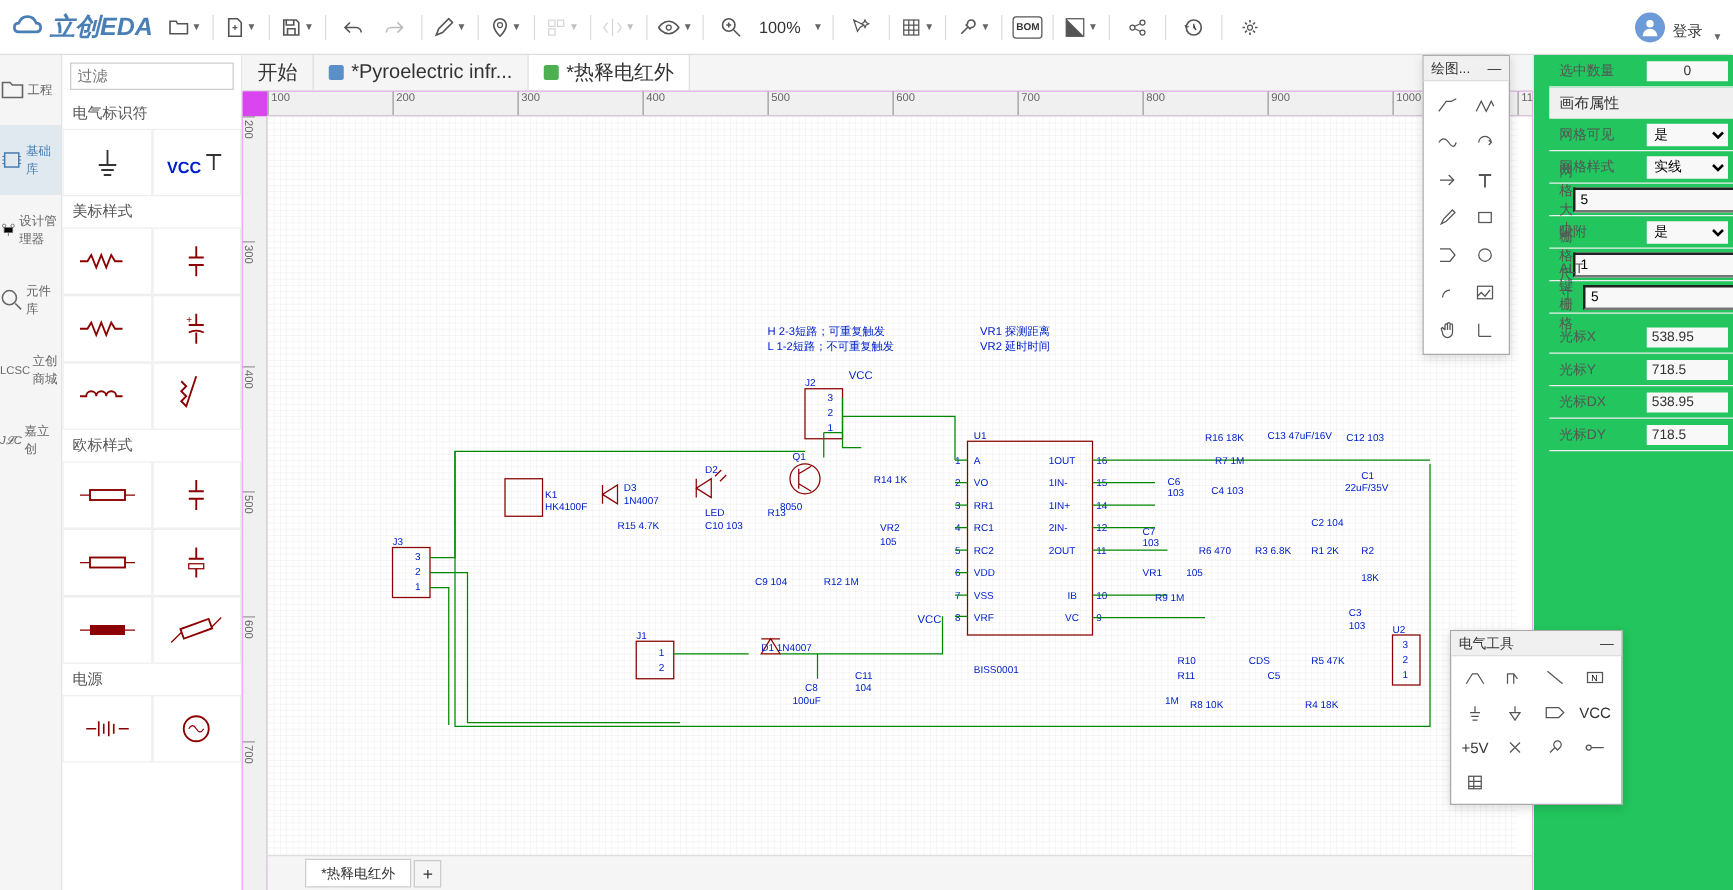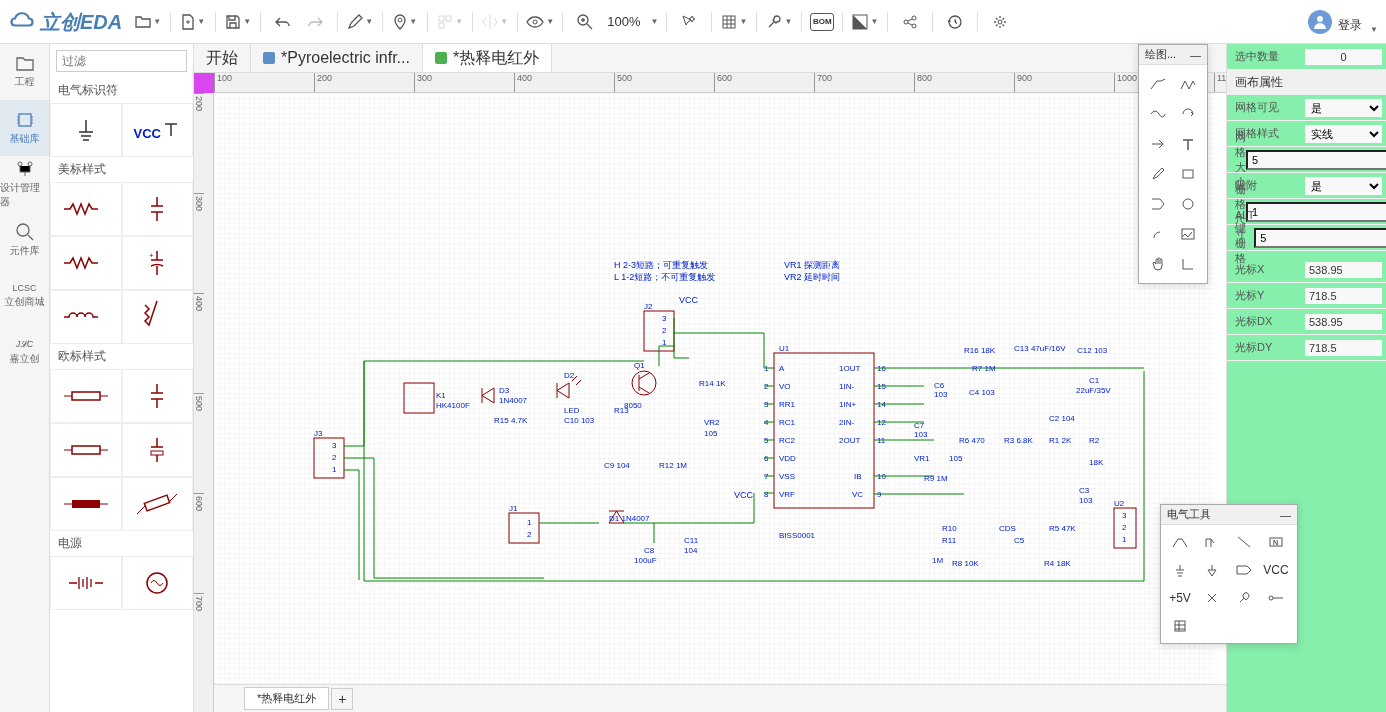--- a/index.html
+++ b/index.html
@@ -1,30 +1,30 @@
 <!DOCTYPE html>
 <html><head>
 <meta charset="utf-8">
 <style>
 * { margin: 0; padding: 0; box-sizing: border-box; }
 body { font-family: "Microsoft YaHei", Arial, sans-serif; font-size: 12px; color: #333; overflow: hidden; width: 1386px; height: 712px; background: #fff; }
 .toolbar { height: 44px; background: #fff; border-bottom: 1px solid #ddd; display: flex; align-items: center; padding: 0 8px; gap: 4px; }
-.logo { display: flex; align-items: flex-end; margin-right: 8px; }
+.logo { display: flex; align-items: flex-start; margin-right: 8px; }
 .logo-svg { width: 28px; height: 28px; }
 .logo-text { font-size: 20px; font-weight: bold; color: #4a7fb5; margin-left: 4px; font-style: italic; }
 .tb-btn { width: 28px; height: 28px; display: flex; align-items: center; justify-content: center; cursor: pointer; border-radius: 3px; }
 .tb-drop { font-size: 8px; margin-left: 2px; color: #666; }
 .tb-sep { width: 1px; height: 20px; background: #ddd; margin: 0 4px; }
 .zoom-val { font-size: 13px; padding: 0 4px; }
 .user-area { margin-left: auto; display: flex; align-items: flex-end; gap: 6px; cursor: pointer; }
 .avatar { width: 24px; height: 24px; border-radius: 50%; background: #6c9bd8; display: flex; align-items: center; justify-content: center; }
 
 .main-layout { display: flex; height: calc(100% - 44px); }
 .left-rail { width: 50px; background: #f5f5f5; border-right: 1px solid #ddd; display: flex; flex-direction: column; }
-.rail-item { height: 56px; display: flex; flex-direction: column; align-items: center; justify-content: center; cursor: pointer; gap: 2px; }
+.rail-item { height: 56px; display: flex; flex-direction: row; align-items: center; cursor: pointer; gap: 2px; }
 .rail-item.active { background: #e0e8f0; }
 .rail-item.active .rail-label { color: #4a7fb5; }
 .rail-label { font-size: 10px; color: #666; }
 
 .lib-panel { width: 144px; background: #fff; border-right: 1px solid #ddd; overflow-y: auto; }
 .filter-input { width: calc(100% - 12px); margin: 6px; padding: 3px 5px; border: 1px solid #ccc; font-size: 12px; }
 .lib-section { padding: 4px 8px; font-size: 12px; color: #555; }
 .lib-grid { display: grid; grid-template-columns: 1fr 1fr; }
 .lib-cell { height: 54px; border: 1px solid #eee; display: flex; align-items: center; justify-content: center; cursor: pointer; }
 
@@ -39,21 +39,21 @@
 .ruler-h { position: absolute; top: 0; left: 20px; right: 0; height: 20px; background: #f0f0f0; border-bottom: 1px solid #ccc; display: flex; font-size: 9px; color: #666; }
 .ruler-v { position: absolute; top: 20px; left: 0; bottom: 0; width: 20px; background: #f0f0f0; border-right: 1px solid #ccc; font-size: 9px; color: #666; }
 .ruler-tick { flex: 0 0 100px; border-left: 1px solid #999; padding-left: 2px; }
 .ruler-tick-v { height: 100px; border-top: 1px solid #999; writing-mode: vertical-rl; padding-top: 2px; }
 .canvas { position: absolute; top: 20px; left: 20px; right: 0; bottom: 28px; background: #fff; }
 .schematic { position: absolute; top: 0; left: 0; }
 .bottom-tabs { position: absolute; bottom: 0; left: 20px; right: 0; height: 28px; background: #f5f5f5; border-top: 1px solid #ddd; display: flex; align-items: center; padding-left: 30px; gap: 2px; }
 .sheet-tab { padding: 3px 12px; background: #fff; border: 1px solid #ccc; font-size: 11px; cursor: pointer; }
 .sheet-add { width: 22px; height: 22px; border: 1px solid #ccc; display: flex; align-items: center; justify-content: center; cursor: pointer; font-size: 14px; }
 
-.right-panel { width: 160px; background: #86efac; border-left: 1px solid #ddd; overflow-y: auto; }
+.right-panel { width: 160px; background: #22c55e; border-left: 1px solid #ddd; overflow-y: auto; padding-left: 12px; }
 .prop-head { padding: 4px 8px; font-size: 12px; background: #f0f0f0; display: flex; justify-content: space-between; }
 .prop-row { display: flex; height: 26px; align-items: center; border-bottom: 1px solid #f0f0f0; }
 .prop-label { width: 78px; padding-left: 8px; font-size: 11px; color: #555; }
 .prop-val { flex: 1; padding: 2px 4px; font-size: 11px; background: #f8f8f8; margin-right: 4px; }
 .prop-sel { flex: 1; font-size: 11px; background: #f8f8f8; border: none; margin-right: 4px; padding: 2px; }
 
 .float-panel { position: absolute; background: #fff; border: 1px solid #aaa; box-shadow: 0 2px 8px rgba(0,0,0,0.15); }
 .float-head { height: 20px; background: #f0f0f0; display: flex; justify-content: space-between; align-items: center; padding: 0 6px; font-size: 11px; border-bottom: 1px solid #ddd; }
 .float-grid { display: grid; grid-template-columns: repeat(4, 30px); grid-auto-rows: 26px; gap: 2px; padding: 4px; }
 .float-grid2 { display: grid; grid-template-columns: repeat(2, 26px); grid-auto-rows: 26px; gap: 4px; padding: 6px; }

